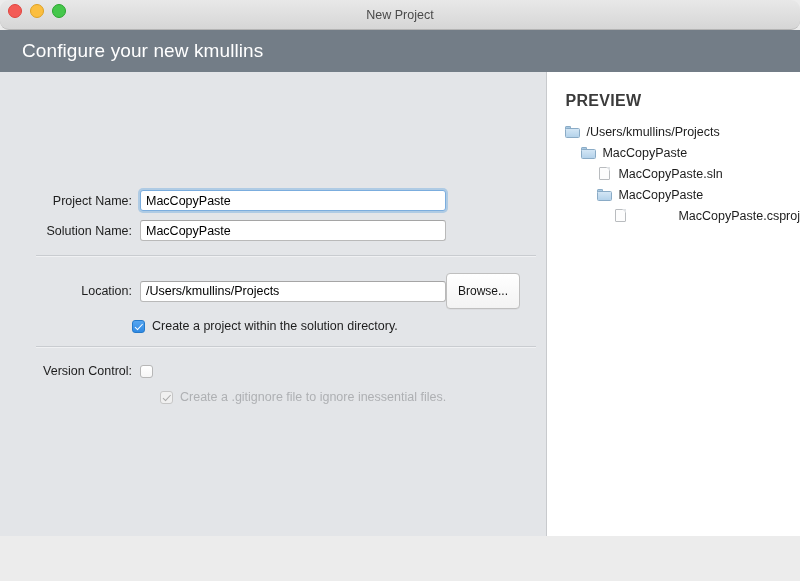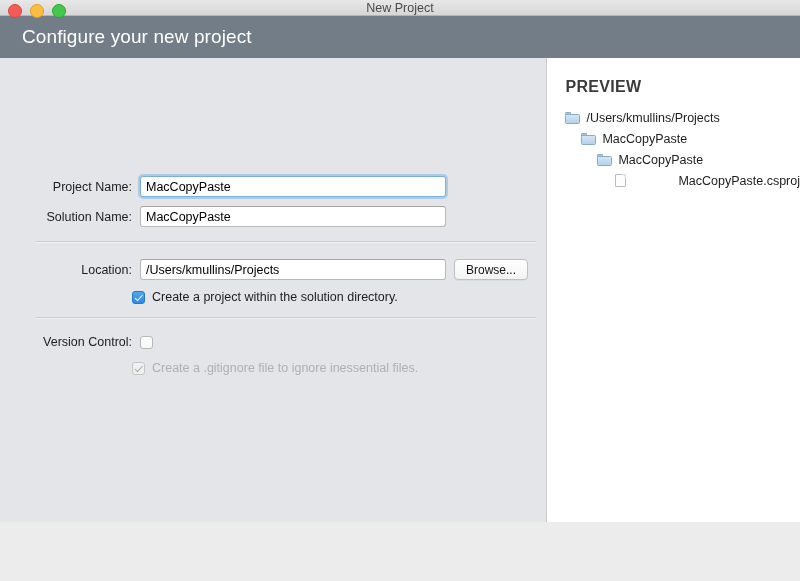--- a/index.html
+++ b/index.html
@@ -17,26 +17,27 @@
     width: 800px;
     height: 581px;
     overflow: hidden;
     background: #ececec;
     box-sizing: border-box;
   }
 
   
   .titlebar {
     position: relative;
-    height: 16px;
+    height: 30px;
     background: linear-gradient(to bottom, #e8e8e8 0%, #d6d6d6 100%);
     border-bottom: 1px solid #b4b4b4;
     display: flex;
     align-items: center;
     box-sizing: border-box;
+    border-radius: 9px;
   }
   .traffic-lights {
     position: absolute;
     left: 8px;
     top: 0;
     height: 22px;
     display: flex;
     align-items: center;
     gap: 8px;
   }
@@ -139,41 +140,42 @@
     background: #c9ccd0;
     border-bottom: 1px solid #f0f1f3;
     margin: 0 0 0 24px;
     width: 500px;
   }
 
   .sep-1 { margin-top: 14px; margin-bottom: 16px; }
   .sep-2 { margin-top: 13px; margin-bottom: 16px; }
 
   .browse-btn {
-    margin-left: 8px;
-    height: 21px;
+    margin-left: 0;
+    height: 36px;
     padding: 0 11px;
     font-family: "Liberation Sans", sans-serif;
     font-size: 12px;
     color: #141414;
     background: linear-gradient(to bottom, #ffffff 0%, #f3f3f3 100%);
     border: 1px solid #bfbfbf;
     border-radius: 4px;
     box-shadow: 0 0.5px 0.5px rgba(0,0,0,0.07);
     cursor: default;
   }
 
   .check-row {
     display: flex;
     align-items: flex-end;
     margin-top: 10px;
     padding-left: 120px;
   }
   .check-row.sub {
     margin-top: 11px;
+    margin-left: 28px;
   }
   .checkbox {
     width: 13px;
     height: 13px;
     border-radius: 3px;
     box-sizing: border-box;
     flex: none;
     position: relative;
     display: inline-block;
   }
@@ -325,21 +327,21 @@
   <div class="titlebar">
     <div class="traffic-lights">
       <span class="light close"></span>
       <span class="light min"></span>
       <span class="light max"></span>
     </div>
     <div class="window-title">New Project</div>
   </div>
 
   <div class="header">
-    <div class="header-title">Configure your new project</div>
+    <div class="header-title">Configure your new kmullins</div>
   </div>
 
   <div class="body-split">
 
     <div class="left-pane">
       <div class="form-area">
 
         <div class="field-row">
           <div class="field-label">Project Name:</div>
           <input class="text-input focused" type="text" value="MacCopyPaste" style="">
@@ -384,20 +386,24 @@
       <div class="tree-node" style="padding-left:0px;">
         <span class="ic folder"></span>
         <span class="node-label">/Users/kmullins/Projects</span>
       </div>
 
       <div class="tree-node" style="padding-left:16px;">
         <span class="ic folder"></span>
         <span class="node-label">MacCopyPaste</span>
       </div>
 
+      <div class="tree-node" style="padding-left:32px;">
+        <span class="ic file"></span>
+        <span class="node-label">MacCopyPaste.sln</span>
+      </div>
 
       <div class="tree-node" style="padding-left:32px;">
         <span class="ic folder"></span>
         <span class="node-label">MacCopyPaste</span>
       </div>
 
       <div class="tree-node" style="padding-left:48px;gap:44px;">
         <span class="ic file"></span>
         <span class="node-label">MacCopyPaste.csproj</span>
       </div>

